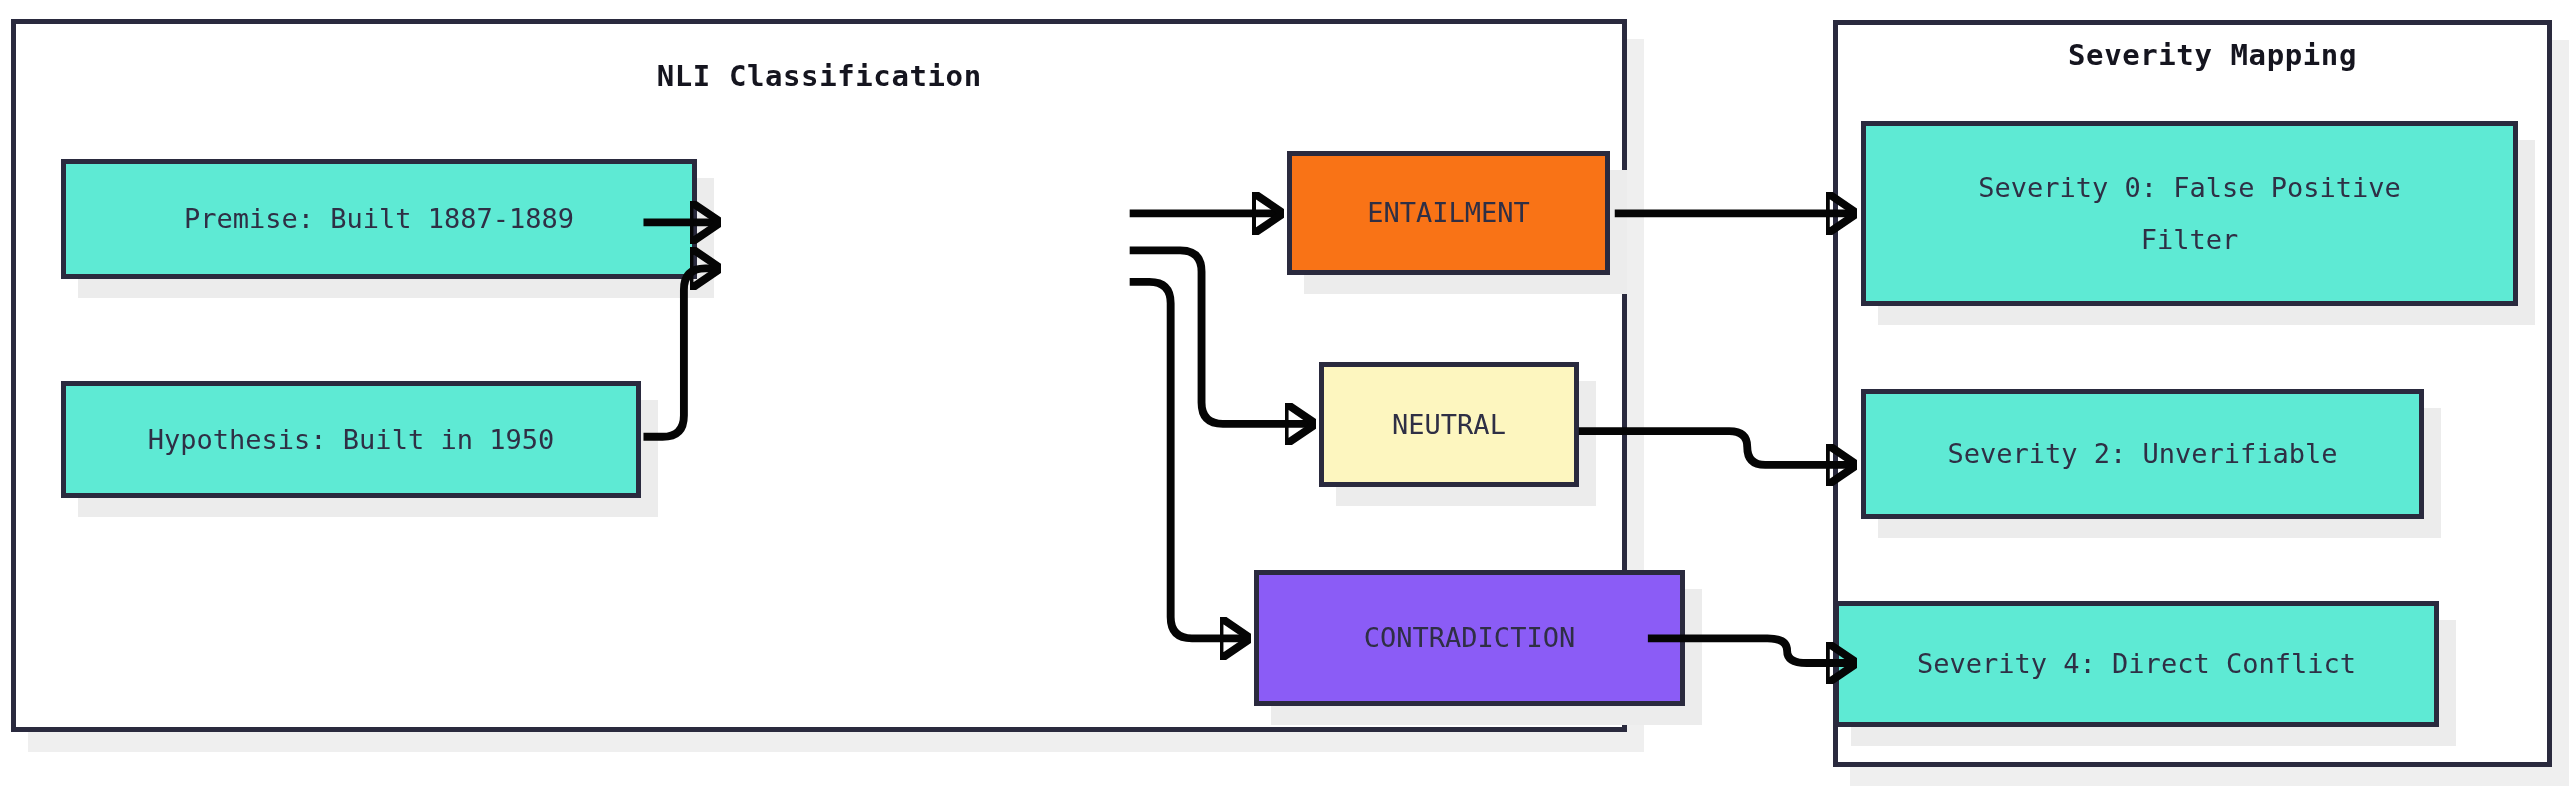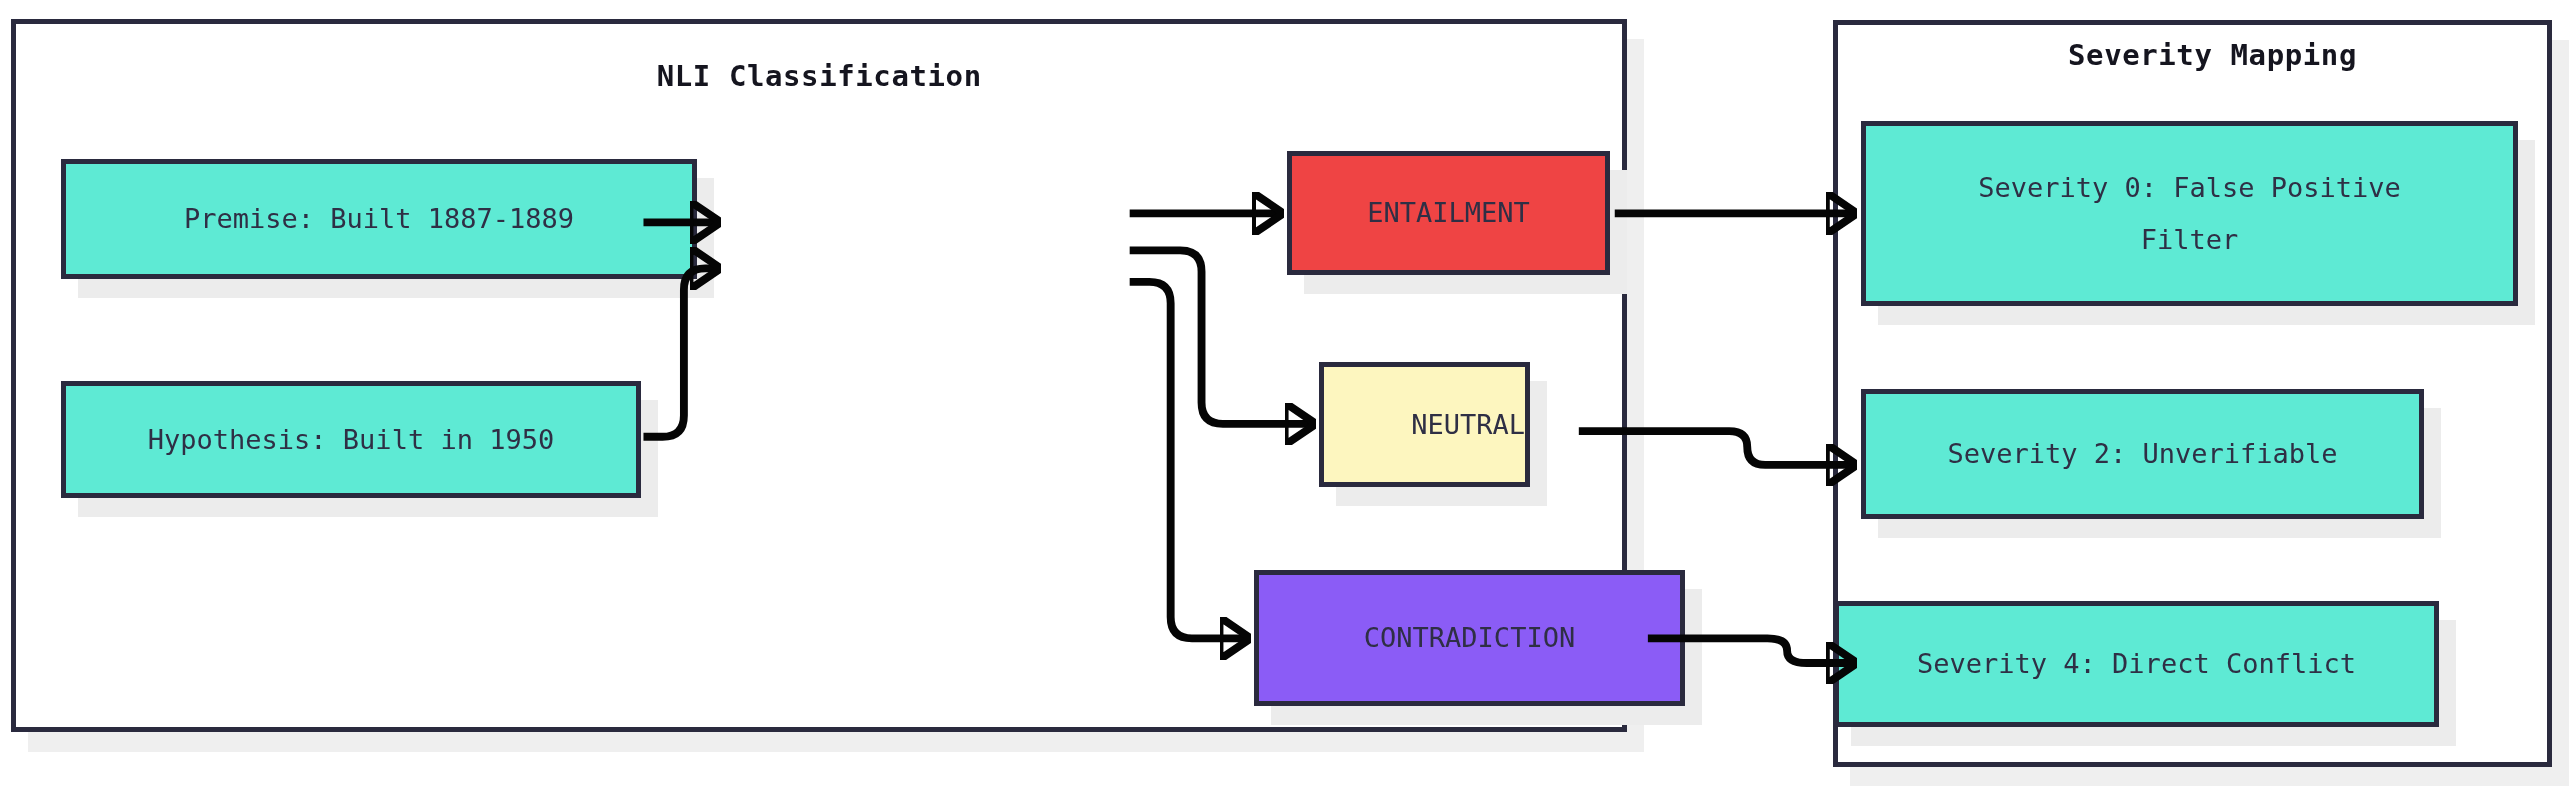--- a/index.html
+++ b/index.html
@@ -43,22 +43,22 @@
     text-align: center;
     font-size: 27px;
     font-weight: 500;
     color: #2f2f45;
     line-height: 1.3;
   }
   .node .label { white-space: pre-line; }
   #premise       { left: 61px;  top: 159px;  width: 636px; height: 120px; }
   #hypothesis    { left: 61px;  top: 381px;  width: 580px; height: 117px; }
   #model         { left: 723px; top: 186px;  width: 403px;  height: 118px; }
-  #entailment    { left: 1287px; top: 151px;  width: 323px;  height: 124px; background: #ef4444; }
-  #neutral       { left: 1319px; top: 362px;  width: 211px;  height: 125px; background: #fdf6bf; justify-content: flex-end; }
+  #entailment    { left: 1287px; top: 151px;  width: 323px;  height: 124px; background: #f97316; }
+  #neutral       { left: 1319px; top: 362px;  width: 260px;  height: 125px; background: #fdf6bf; }
   #contradiction { left: 1254px; top: 570px; width: 431px;  height: 136px; background: #8b5cf6; }
   #severity0     { left: 1861px; top: 121px;  width: 657px; height: 185px; line-height: 1.9; }
   #severity2     { left: 1861px; top: 389px;  width: 563px; height: 130px; }
   #severity4     { left: 1834px; top: 601px; width: 605px; height: 126px; }
   #edges {
     position: absolute;
     left: 0; top: 0;
     width: 2576px;
     height: 786px;
     pointer-events: none;

